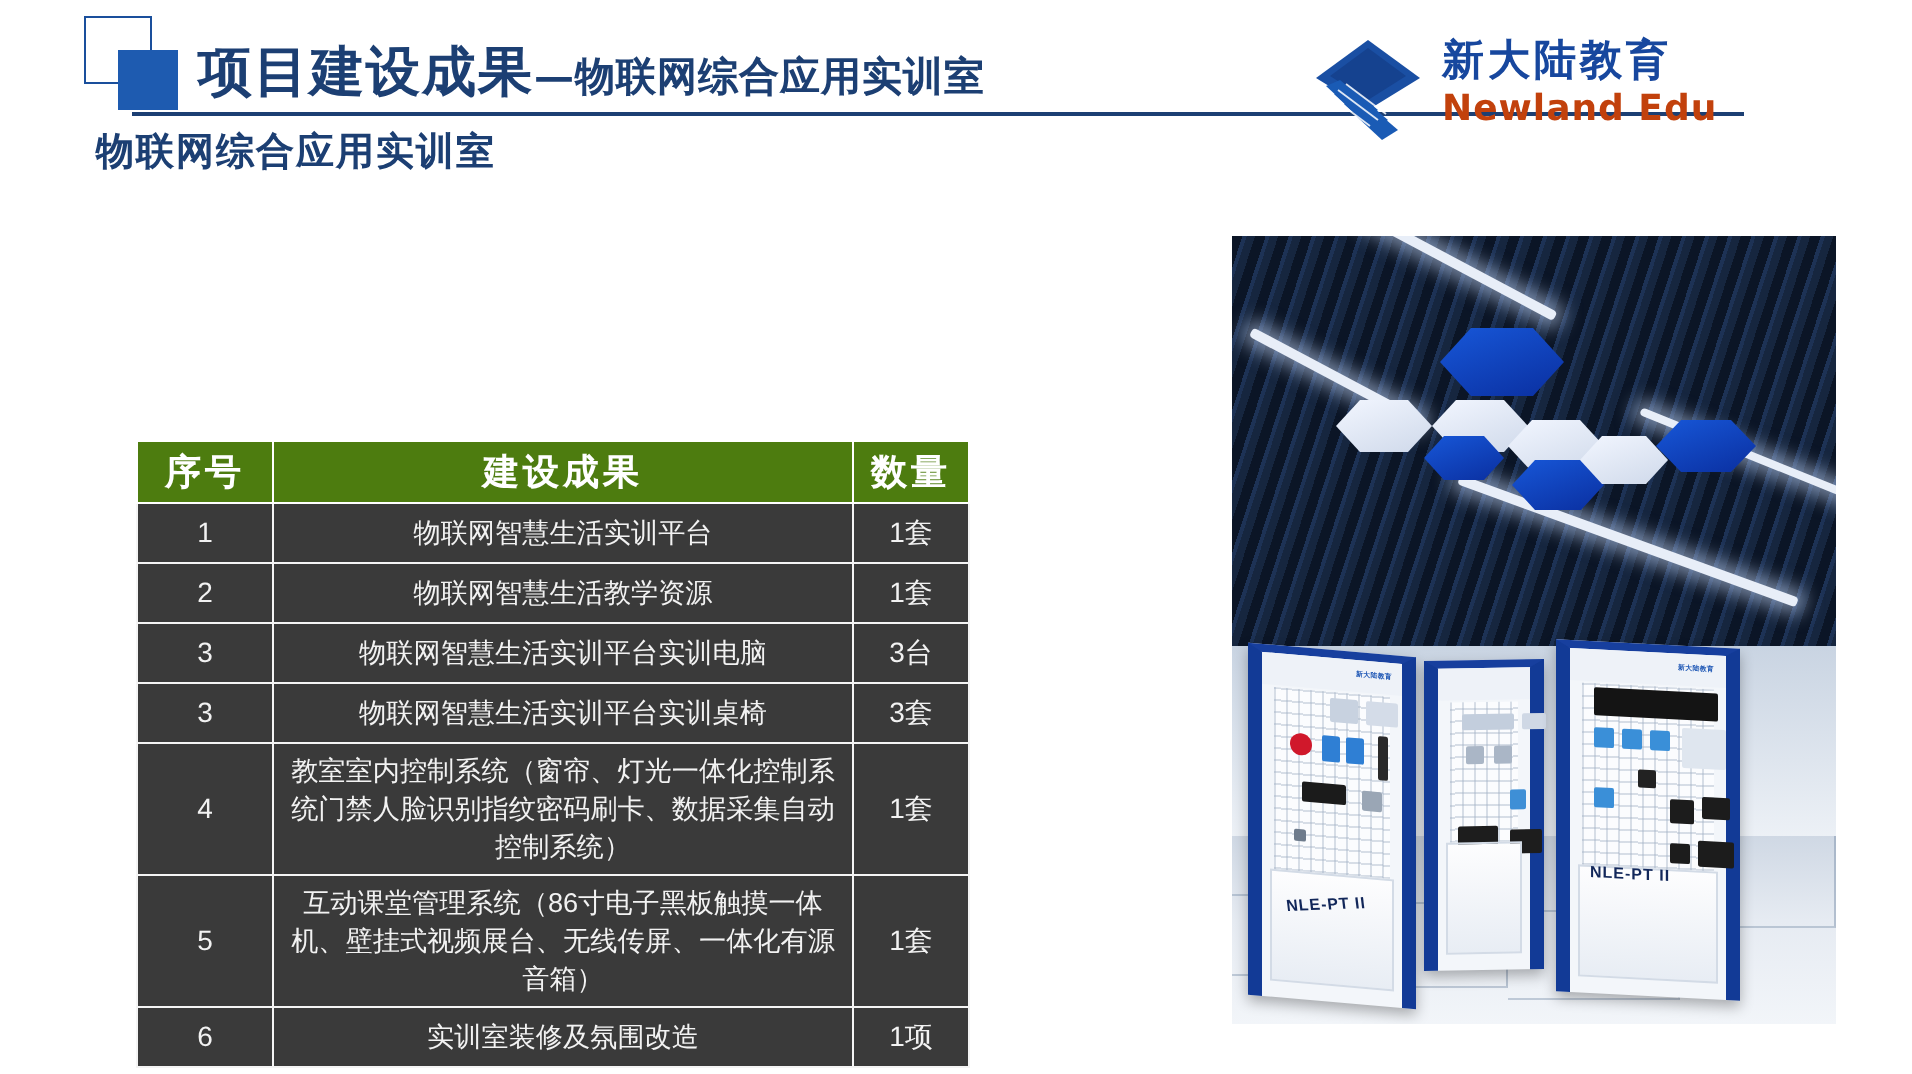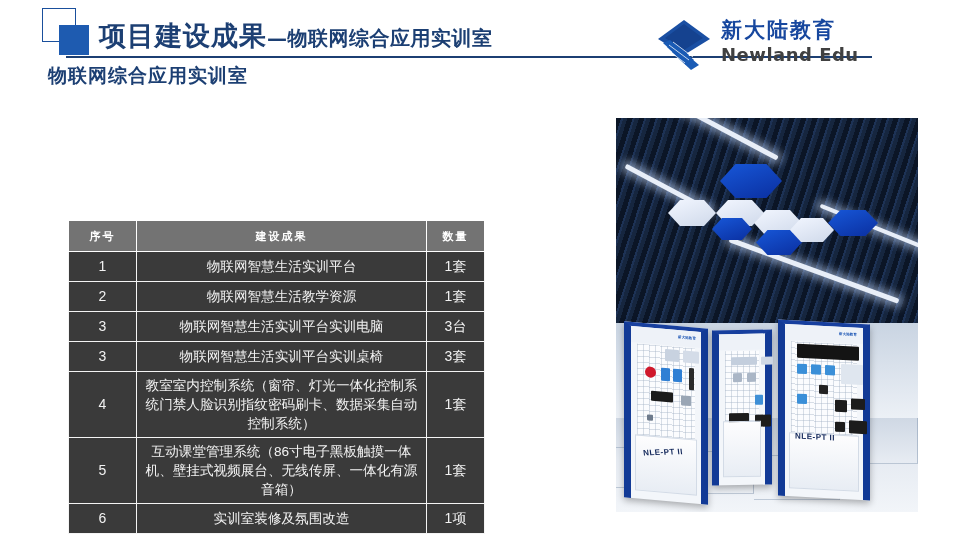--- a/index.html
+++ b/index.html
@@ -36,21 +36,21 @@
 
   
   .logo { position:absolute; right:14px; top:17px; width:205px; height:58px; }
   .logo-glyph { position:absolute; left:0; top:2px; width:62px; height:56px; }
   .logo-text { position:absolute; left:68px; top:0px; width:138px; }
   .logo-cn {
     color:#17479e; font-size:21px; font-weight:bold; letter-spacing:2px;
     font-family:"DejaVu Sans","Liberation Sans",sans-serif; line-height:26px;
   }
   .logo-en {
-    color:#404040; font-size:18px; font-weight:bold; letter-spacing:0.5px;
+    color:#c2410c; font-size:18px; font-weight:bold; letter-spacing:0.5px;
     font-family:"DejaVu Sans","Liberation Sans",sans-serif; line-height:24px;
   }
 
   
   .sec-title {
     position:absolute; left:48px; top:63px;
     color:#1c3f73; font-size:19px; font-weight:700; letter-spacing:1px;
     font-family:"DejaVu Serif","Liberation Serif",serif;
   }
 
@@ -64,22 +64,22 @@
 
   
   .tbl {
     position:absolute; left:68px; top:220px; width:416px;
     border-collapse:collapse; table-layout:fixed;
   }
   .tbl col.c1 { width:68px; }
   .tbl col.c2 { width:290px; }
   .tbl col.c3 { width:58px; }
   .tbl th {
-    background:#737373; color:#ffffff;
-    font-size:11px; font-weight:700; letter-spacing:2px;
+    background:#4d7c0f; color:#ffffff;
+    font-size:18px; font-weight:700; letter-spacing:2px;
     height:31px; text-align:center; vertical-align:middle;
     border:1px solid #ffffff;
     font-family:"DejaVu Serif","Liberation Serif",serif;
   }
   .tbl td {
     background:#3a3a3a; color:#f2f2f2;
     font-size:13.6px; text-align:center; vertical-align:middle;
     border:1px solid #f4f4f4;
     padding:4px 3px; line-height:19px;
     font-family:Liberation Sans, sans-serif;

